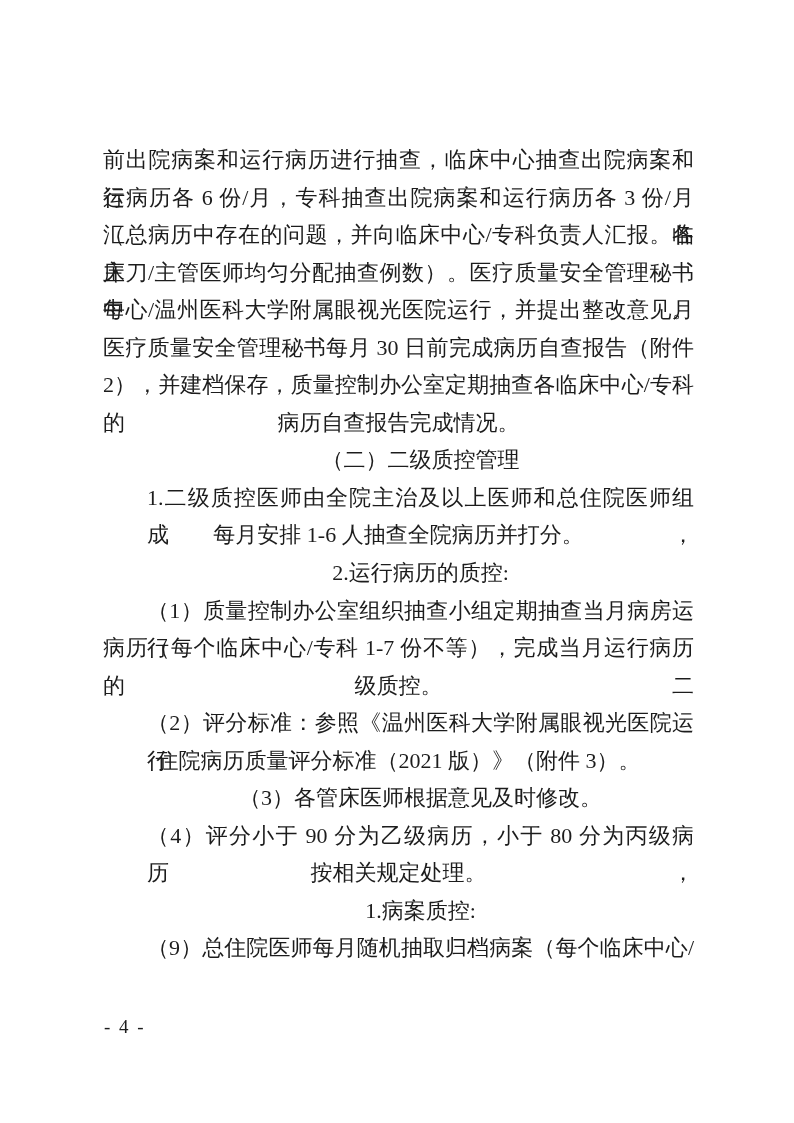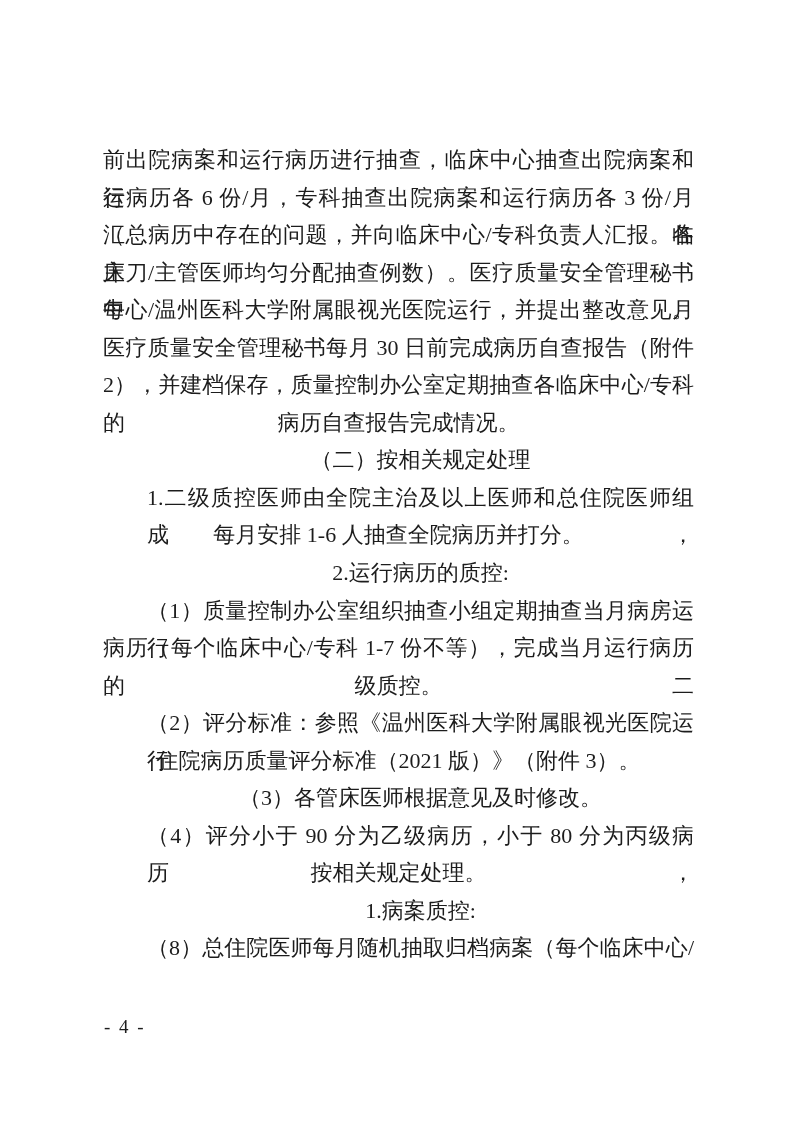--- a/index.html
+++ b/index.html
@@ -60,29 +60,29 @@
 <div class="page">
   <div class="content" id="doc-lines">
       <div class="line justify">前出院病案和运行病历进行抽查，临床中心抽查出院病案和运</div>
       <div class="line justify">行病历各 6 份/月，专科抽查出院病案和运行病历各 3 份/月（各</div>
       <div class="line justify">汇总病历中存在的问题，并向临床中心/专科负责人汇报。临床</div>
       <div class="line justify">主刀/主管医师均匀分配抽查例数）。医疗质量安全管理秘书每月</div>
       <div class="line justify">中心/温州医科大学附属眼视光医院运行，并提出整改意见。</div>
       <div class="line justify">医疗质量安全管理秘书每月 30 日前完成病历自查报告（附件</div>
       <div class="line justify">2），并建档保存，质量控制办公室定期抽查各临床中心/专科的</div>
       <div class="line">病历自查报告完成情况。</div>
-      <div class="line indent">（二）按相关规定处理</div>
+      <div class="line indent">（二）二级质控管理</div>
       <div class="line indent justify">1.二级质控医师由全院主治及以上医师和总住院医师组成，</div>
       <div class="line">每月安排 1-6 人抽查全院病历并打分。</div>
       <div class="line indent">2.运行病历的质控:</div>
       <div class="line indent justify">（1）质量控制办公室组织抽查小组定期抽查当月病房运行</div>
       <div class="line justify">病历（每个临床中心/专科 1-7 份不等），完成当月运行病历的二</div>
       <div class="line">级质控。</div>
       <div class="line indent justify">（2）评分标准：参照《温州医科大学附属眼视光医院运行</div>
       <div class="line">住院病历质量评分标准（2021 版）》（附件 3）。</div>
       <div class="line indent">（3）各管床医师根据意见及时修改。</div>
       <div class="line indent justify">（4）评分小于 90 分为乙级病历，小于 80 分为丙级病历，</div>
       <div class="line">按相关规定处理。</div>
       <div class="line indent">1.病案质控:</div>
-      <div class="line indent justify">（8）总住院医师每月随机抽取归档病案（每个临床中心/</div>
+      <div class="line indent justify">（9）总住院医师每月随机抽取归档病案（每个临床中心/</div>
     </div>
   <div class="footer">- 4 -</div>
 </div>
 
 </body></html>

